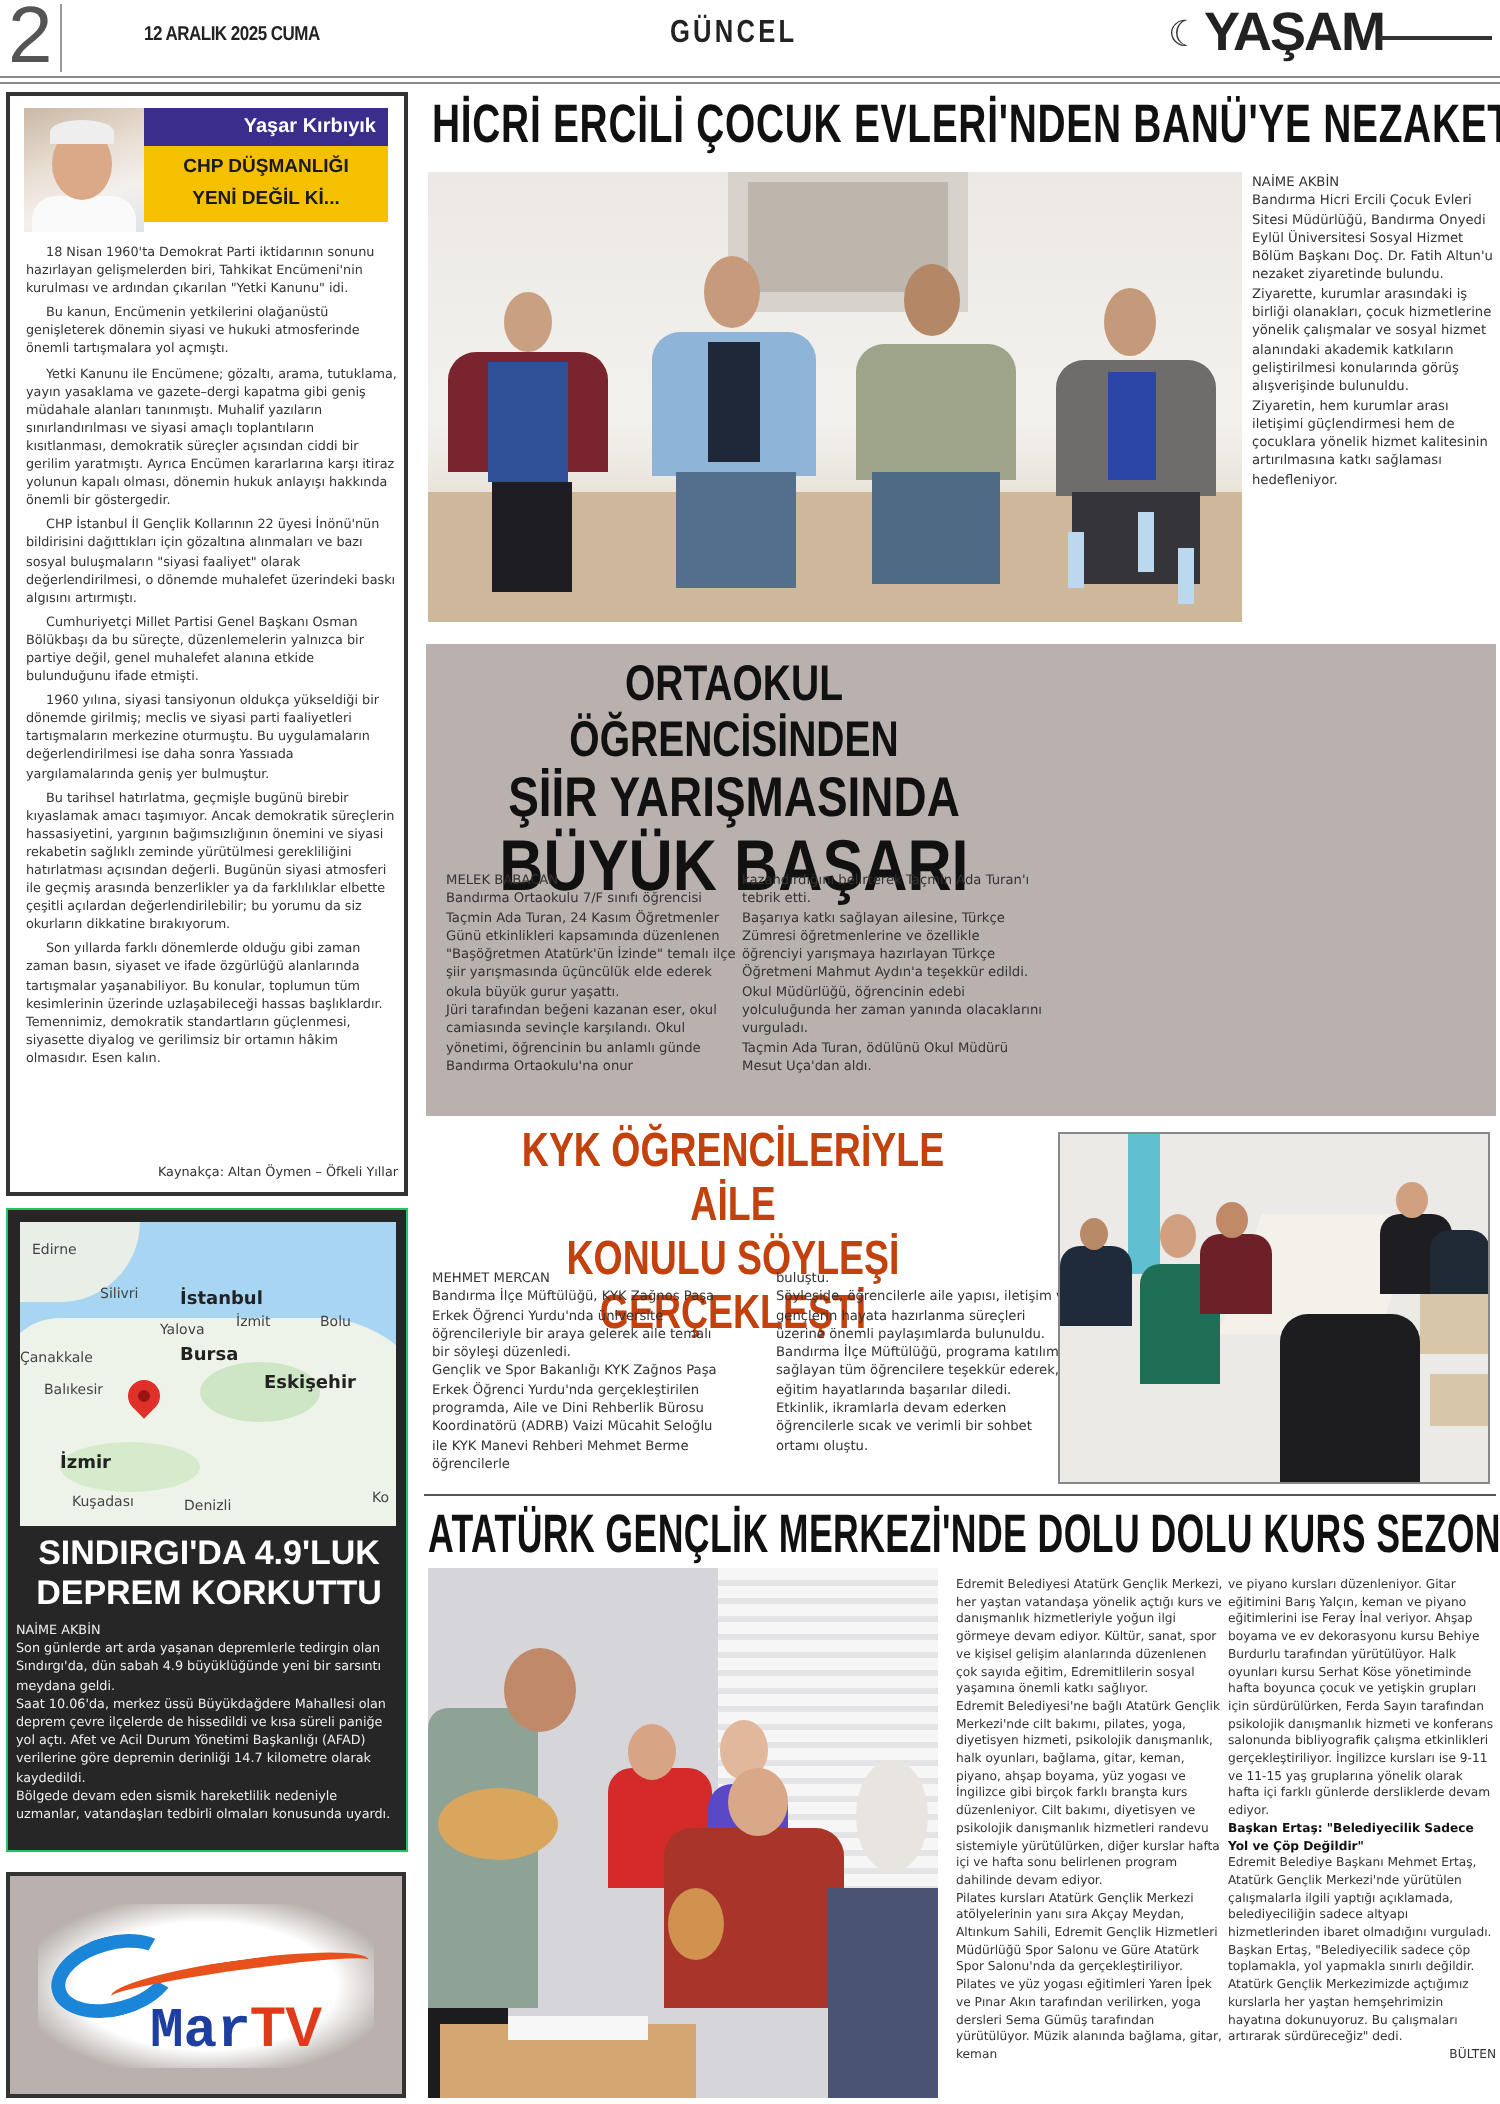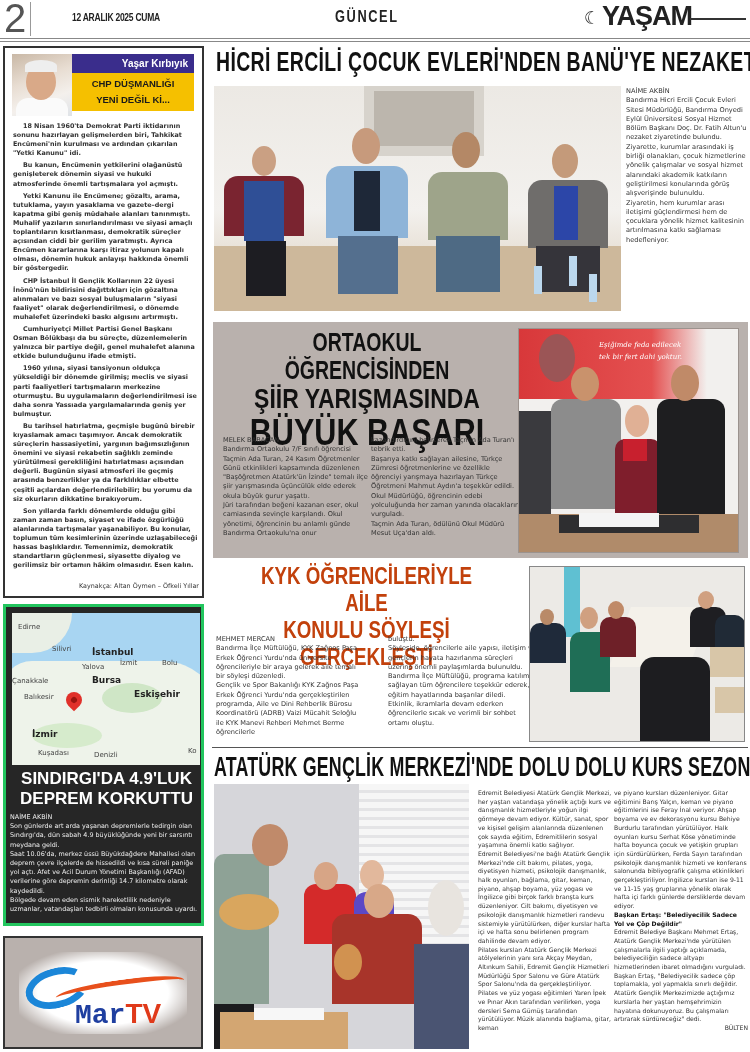--- a/index.html
+++ b/index.html
@@ -19,24 +19,24 @@
   .header-rule1 { position: absolute; left: 0; top: 38px; width: 750px; height: 1px; background: #888; }
   .header-rule2 { position: absolute; left: 0; top: 41px; width: 750px; height: 1px; background: #888; }
   .columnist-box { position: absolute; left: 3px; top: 46px; width: 201px; height: 552px; border: 2px solid #333; background: #fff; }
   .col-photo { position: absolute; left: 7px; top: 6px; width: 60px; height: 62px; background: linear-gradient(160deg, #c9b8a6 0%, #e8ddd2 40%, #f4f0ec 70%, #dfe3e8 100%); }
   .col-photo .face { position: absolute; left: 14px; top: 10px; width: 30px; height: 36px; border-radius: 50%; background: #d9a988; }
   .col-photo .hair { position: absolute; left: 13px; top: 6px; width: 32px; height: 12px; border-radius: 50% 50% 0 0; background: #eee; }
   .col-photo .shirt { position: absolute; left: 4px; top: 44px; width: 52px; height: 18px; background: #fafafa; border-radius: 12px 12px 0 0; }
   .col-name { position: absolute; left: 67px; top: 6px; width: 122px; height: 19px; background: #3a2d8c; color: #fff; font-family: "Liberation Sans", sans-serif; font-weight: bold; font-size: 10px; text-align: right; padding: 4px 6px 0 0; }
   .col-headline { position: absolute; left: 67px; top: 25px; width: 122px; height: 38px; background: #f5c000; color: #1a1a1a; font-family: "Liberation Sans", sans-serif; font-weight: bold; font-size: 9.5px; text-align: center; line-height: 16px; padding-top: 3px; transform: none; }
   .col-body { position: absolute; left: 8px; top: 74px; width: 186px; font-size: 6.4px; line-height: 9.1px; color: #333; }
-  .col-body p { text-indent: 10px; margin-bottom: 3px; font-weight: bold; }
+  .col-body p { text-indent: 10px; margin-bottom: 3px; }
   .col-source { position: absolute; left: 8px; bottom: 6px; width: 186px; text-align: right; font-size: 6.4px; color: #333; }
 
-  .quake-box { position: absolute; left: 3px; top: 604px; width: 201px; height: 322px; background: #262626; border: 3px solid #22c55e; }
+  .quake-box { position: absolute; left: 3px; top: 604px; width: 201px; height: 322px; background: #262626; border: 1px solid #22c55e; }
   .map { position: absolute; left: 6px; top: 6px; width: 188px; height: 152px; background: #a8d5f2; overflow: hidden; }
   .land1 { position: absolute; left: -10px; top: 48px; width: 220px; height: 120px; background: #eef3ea; border-radius: 30px 60px 0 0; }
   .land2 { position: absolute; left: 0; top: 0; width: 60px; height: 40px; background: #e9efe6; border-radius: 0 0 40px 0; }
   .green1 { position: absolute; left: 90px; top: 70px; width: 60px; height: 30px; background: #cfe6c6; border-radius: 50%; }
   .green2 { position: absolute; left: 20px; top: 110px; width: 70px; height: 25px; background: #d6ebcc; border-radius: 50%; }
   .map-label { position: absolute; font-size: 7px; color: #444; white-space: nowrap; }
   .map-label.big { font-size: 9px; color: #222; font-weight: bold; }
   .pin { position: absolute; left: 54px; top: 79px; width: 16px; height: 16px; background: #e0302a; border-radius: 50% 50% 50% 0; transform: rotate(-45deg); }
   .pin::after { content: ""; position: absolute; left: 5px; top: 5px; width: 6px; height: 6px; border-radius: 50%; background: #9a1510; }
   .quake-title { position: absolute; left: 4px; top: 162px; width: 193px; text-align: center; color: #fff; font-family: "Liberation Sans", sans-serif; font-weight: bold; font-size: 17px; line-height: 20px; }
@@ -217,43 +217,20 @@
   <div class="s2-col1 byline-text">
     <div>MELEK BABACAN</div>
     <div>Bandırma Ortaokulu 7/F sınıfı öğrencisi Taçmin Ada Turan, 24 Kasım Öğretmenler Günü etkinlikleri kapsamında düzenlenen "Başöğretmen Atatürk'ün İzinde" temalı ilçe şiir yarışmasında üçüncülük elde ederek okula büyük gurur yaşattı.</div>
     <div>Jüri tarafından beğeni kazanan eser, okul camiasında sevinçle karşılandı. Okul yönetimi, öğrencinin bu anlamlı günde Bandırma Ortaokulu'na onur</div>
   </div>
   <div class="s2-col2 byline-text">
     <div>kazandırdığını belirterek Taçmin Ada Turan'ı tebrik etti.</div>
     <div>Başarıya katkı sağlayan ailesine, Türkçe Zümresi öğretmenlerine ve özellikle öğrenciyi yarışmaya hazırlayan Türkçe Öğretmeni Mahmut Aydın'a teşekkür edildi. Okul Müdürlüğü, öğrencinin edebi yolculuğunda her zaman yanında olacaklarını vurguladı.</div>
     <div>Taçmin Ada Turan, ödülünü Okul Müdürü Mesut Uça'dan aldı.</div>
   </div>
-  <div class="s2-photo">
-    <div class="fig" style="left:0;top:0;width:221px;height:70px;background:linear-gradient(90deg,#d8383a 0%,#e45050 60%,#f2f0ee 85%)"></div>
-    <div class="fig head" style="left:20px;top:5px;width:36px;height:48px;background:#9b5556"></div>
-    <div class="fig" style="left:80px;top:10px;width:120px;height:30px;color:#fff;font-family:'DejaVu Serif',serif;font-style:italic;font-size:7px;line-height:12px">
-      <div>Eşiğimde feda edilecek</div>
-      <div>tek bir fert dahi yoktur.</div>
-    </div>
-    <div class="fig" style="left:0;top:82px;width:32px;height:110px;background:#3a3a3e"></div>
-
-    <div class="fig" style="left:32px;top:70px;width:70px;height:110px;background:#8c8c8c;border-radius:12px 12px 0 0"></div>
-    <div class="fig head" style="left:52px;top:38px;width:28px;height:34px;background:#c9926c"></div>
-
-    <div class="fig" style="left:96px;top:110px;width:46px;height:75px;background:#7f1e2c;border-radius:10px 10px 0 0"></div>
-    <div class="fig head" style="left:106px;top:76px;width:24px;height:32px;background:#e0b095"></div>
-    <div class="fig" style="left:104px;top:110px;width:24px;height:22px;background:#c8202e"></div>
-
-    <div class="fig" style="left:138px;top:70px;width:68px;height:120px;background:#1e1e20;border-radius:12px 12px 0 0"></div>
-    <div class="fig head" style="left:152px;top:36px;width:28px;height:36px;background:#c08a68"></div>
-
-    <div class="fig" style="left:0;top:185px;width:221px;height:40px;background:#b08b6a"></div>
-    <div class="fig" style="left:40px;top:186px;width:140px;height:18px;background:#2e2e30"></div>
-    <div class="fig" style="left:60px;top:184px;width:80px;height:14px;background:#f4f4f4"></div>
-  </div>
 </div>
 
 <div class="s3-head">
   <span>KYK ÖĞRENCİLERİYLE AİLE</span>
   <span>KONULU SÖYLEŞİ GERÇEKLEŞTİ</span>
 </div>
 <div class="s3-col1 byline-text">
   <div>MEHMET MERCAN</div>
   <div>Bandırma İlçe Müftülüğü, KYK Zağnos Paşa Erkek Öğrenci Yurdu'nda üniversite öğrencileriyle bir araya gelerek aile temalı bir söyleşi düzenledi.</div>
   <div>Gençlik ve Spor Bakanlığı KYK Zağnos Paşa Erkek Öğrenci Yurdu'nda gerçekleştirilen programda, Aile ve Dini Rehberlik Bürosu Koordinatörü (ADRB) Vaizi Mücahit Seloğlu ile KYK Manevi Rehberi Mehmet Berme öğrencilerle</div>

